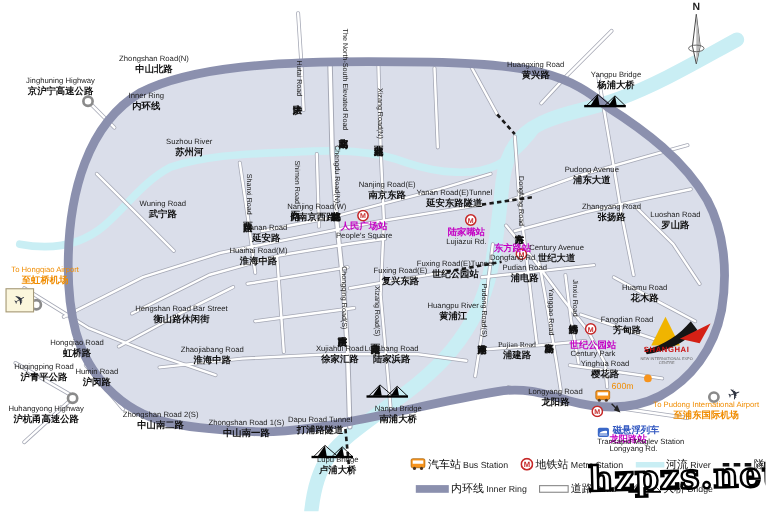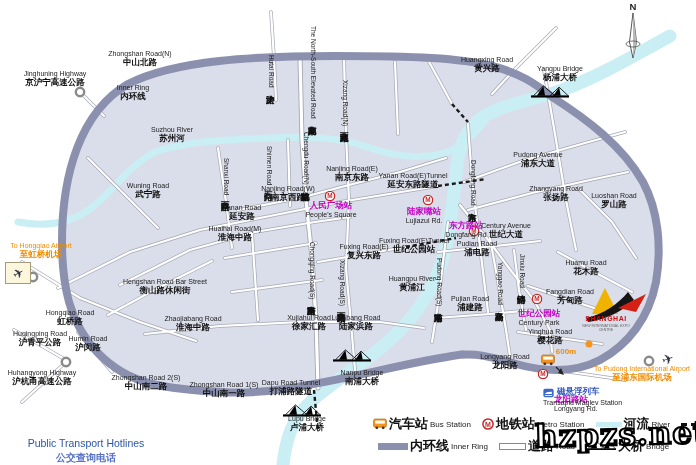--- a/index.html
+++ b/index.html
@@ -17,32 +17,32 @@
   .lbl{position:absolute;text-align:center;transform:translateX(-50%);line-height:1.12;white-space:nowrap;}
   .lbl .en{display:block;font-size:7px;color:#1c1c1c;}
   .lbl .zh{display:block;font-size:8.5px;font-weight:bold;color:#101010;}
   .lbl.v{writing-mode:vertical-rl;transform:none;text-align:left;line-height:1.05;}
   .lbl.v .en{display:inline-block;font-size:6.5px;}
   .lbl.v .zh{display:inline-block;font-size:8.5px;}
   .lbl.la{transform:none;text-align:left;}
   .lbl.station .zh{color:#c400c4;}
   .lbl.airport .en,.lbl.airport .zh{color:#f08c00;}
   .lbl.maglev .zh{color:#2f55c0;}
-  .lbl.m600 .en{color:#f08c00;font-weight:bold;font-size:8px;}
+  .lbl.m600 .en{color:#f08c00;font-weight:normal;font-size:8px;}
   .lbl.compass .en{font-size:9.5px;font-weight:bold;color:#222;}
   .lbl.expo-name .en{color:#cc1111;font-weight:bold;font-size:7px;letter-spacing:.5px;}
   .lbl.expo-sub .en{font-size:3.5px;color:#666;white-space:normal;width:48px;line-height:1.2;}
   
   .plane-box{position:absolute;z-index:6;display:flex;align-items:center;justify-content:center;}
   .plane-box.boxed{background:#fbf6dc;border:1px solid #a59a7a;}
   .plane{font-family:"DejaVu Sans",sans-serif;color:#2e3340;}
   
   .legend-row{position:absolute;display:flex;align-items:center;gap:11px;z-index:6;white-space:nowrap;}
   .leg-item{display:inline-flex;align-items:center;gap:2px;}
-  .leg-item .lg-zh{font-size:13px;font-weight:bold;color:#111;}
+  .leg-item .lg-zh{font-size:10px;font-weight:normal;color:#111;}
   .leg-item .lg-en{font-size:8px;color:#222;}
   .leg-svg{width:14px;height:12px;}
   .leg-svg.metro{width:12px;height:12px;}
   .leg-svg.bridge{width:30px;height:14px;}
   .sw{display:inline-block;}
   .sw-river{width:26px;height:5px;background:#c9eef4;}
   .sw-tunnel{width:26px;height:0;border-top:3px dashed #111;}
   .sw-ring{width:30px;height:7px;background:#8b90ae;}
   .sw-road{width:25px;height:5px;background:#fff;border:1px solid #888;}
   
@@ -366,21 +366,21 @@
       </div>
       <div class="lbl " style="left: 412px; top: 275px;">
         <span class="en">Huangpu River</span>
         <span class="zh">黄浦江</span>
       </div>
       <div class="lbl v" style="left: 430px; top: 258px;"><span class="en">Pudong Road(S)</span><span class="zh">浦东南路</span></div>
       <div class="lbl " style="left: 477px; top: 240px;">
         <span class="en">Pudian Road</span>
         <span class="zh">浦电路</span>
       </div>
-      <div class="lbl " style="left: 470px; top: 295px;">
+      <div class="lbl " style="left: 470px; top: 310px; font-family: Liberation Serif, serif;">
         <span class="en">Pujian Road</span>
         <span class="zh">浦建路</span>
       </div>
       <div class="lbl " style="left: 70px; top: 309px;">
         <span class="en">Hongqiao Road</span>
         <span class="zh">虹桥路</span>
       </div>
       <div class="lbl " style="left: 193px; top: 315px;">
         <span class="en">Zhaojiabang Road</span>
         <span class="zh">淮海中路</span>
@@ -514,19 +514,15 @@
       </span>
       <span class="leg-item">
         <svg class="leg-svg bridge">
           <use href="#sym-bridge" xlink:href="#sym-bridge"></use>
         </svg>
         <span class="lg-zh">大桥</span>
         <span class="lg-en">Bridge</span>
       </span>
     </div>
 
-  <div id="hotlines">
-    <div class="hl-en">Public Transport Hotlines</div>
-    <div class="hl-zh">公交查询电话</div>
-  </div>
 
   <div id="watermark">hzpzs.net</div>
 </div>
 
 </body></html>

